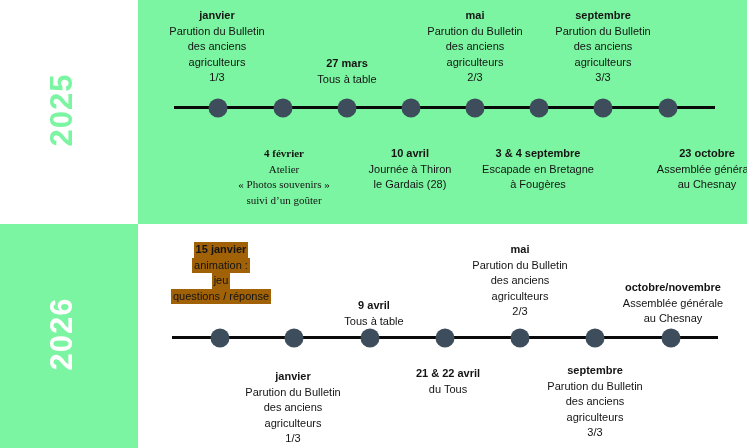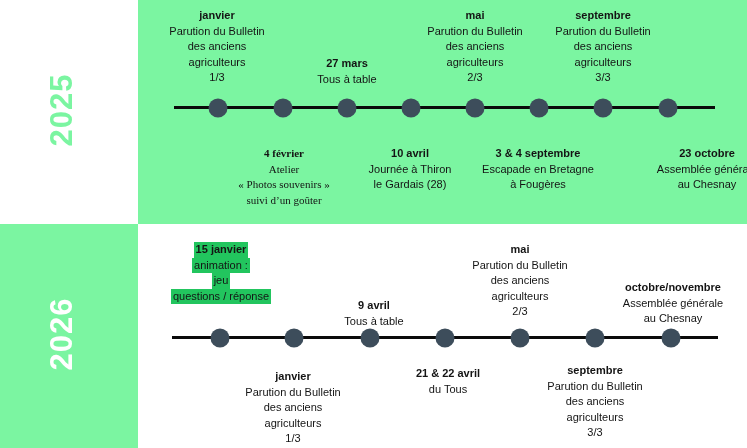--- a/index.html
+++ b/index.html
@@ -26,21 +26,21 @@
   .tl-line-2{left:172px;top:336px;width:546px;}
   .dot{
     position:absolute;width:19px;height:19px;border-radius:50%;
     background:#3d4d5b;transform:translate(-50%,-50%);
   }
   .event{
     position:absolute;transform:translateX(-50%);text-align:center;
     font-size:11px;line-height:15.5px;white-space:nowrap;
   }
   .date{font-weight:bold;}
-  .hl{background:#22c55e;display:inline-block;padding:0 2px;}
+  .hl{background:#a16207;display:inline-block;padding:0 2px;}
 </style>
 </head>
 <body>
 
 <div class="canvas">
 
   <div class="quad q-tl q-white"></div>
   <div class="quad q-tr q-green"></div>
   <div class="quad q-bl q-green"></div>
   <div class="quad q-br q-white"></div>

